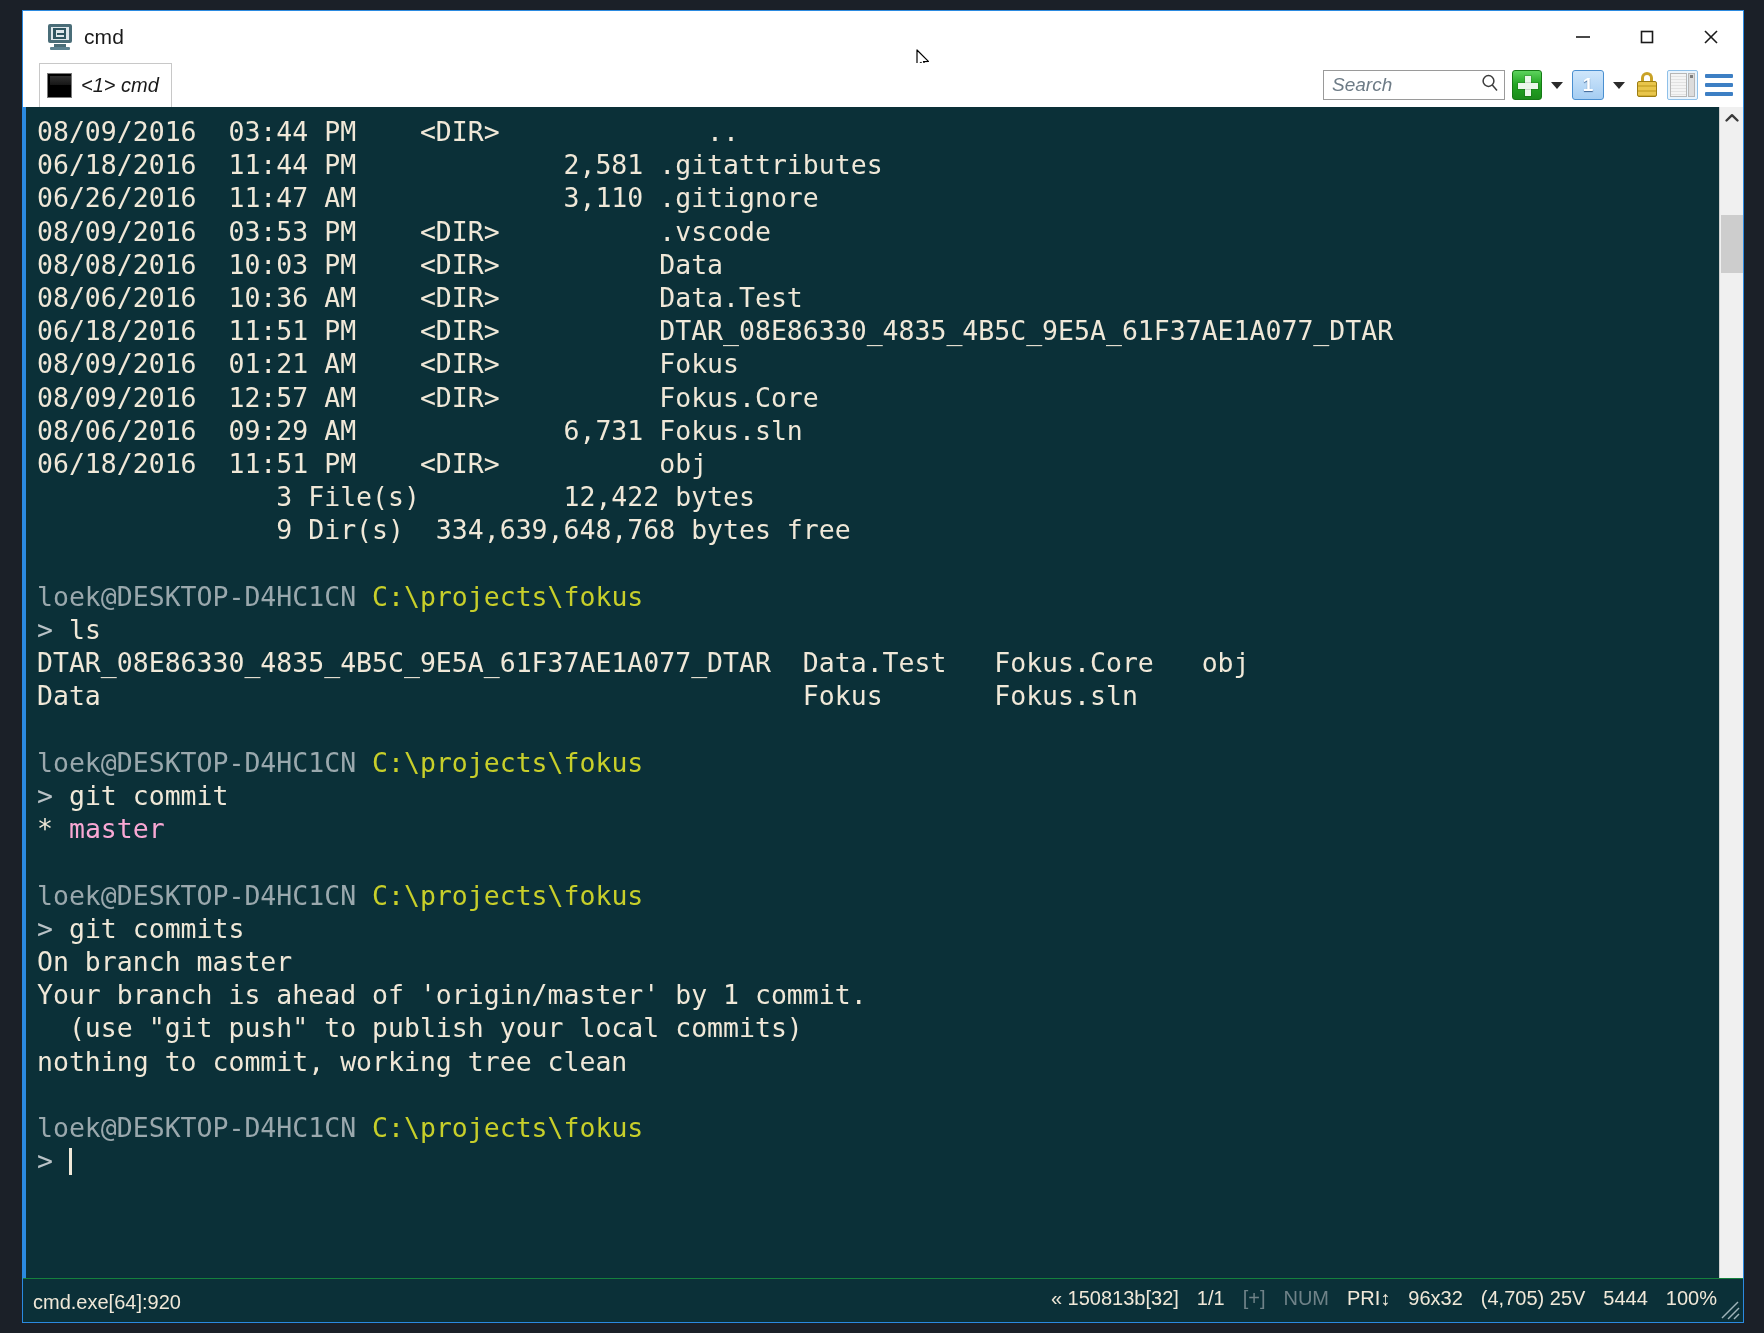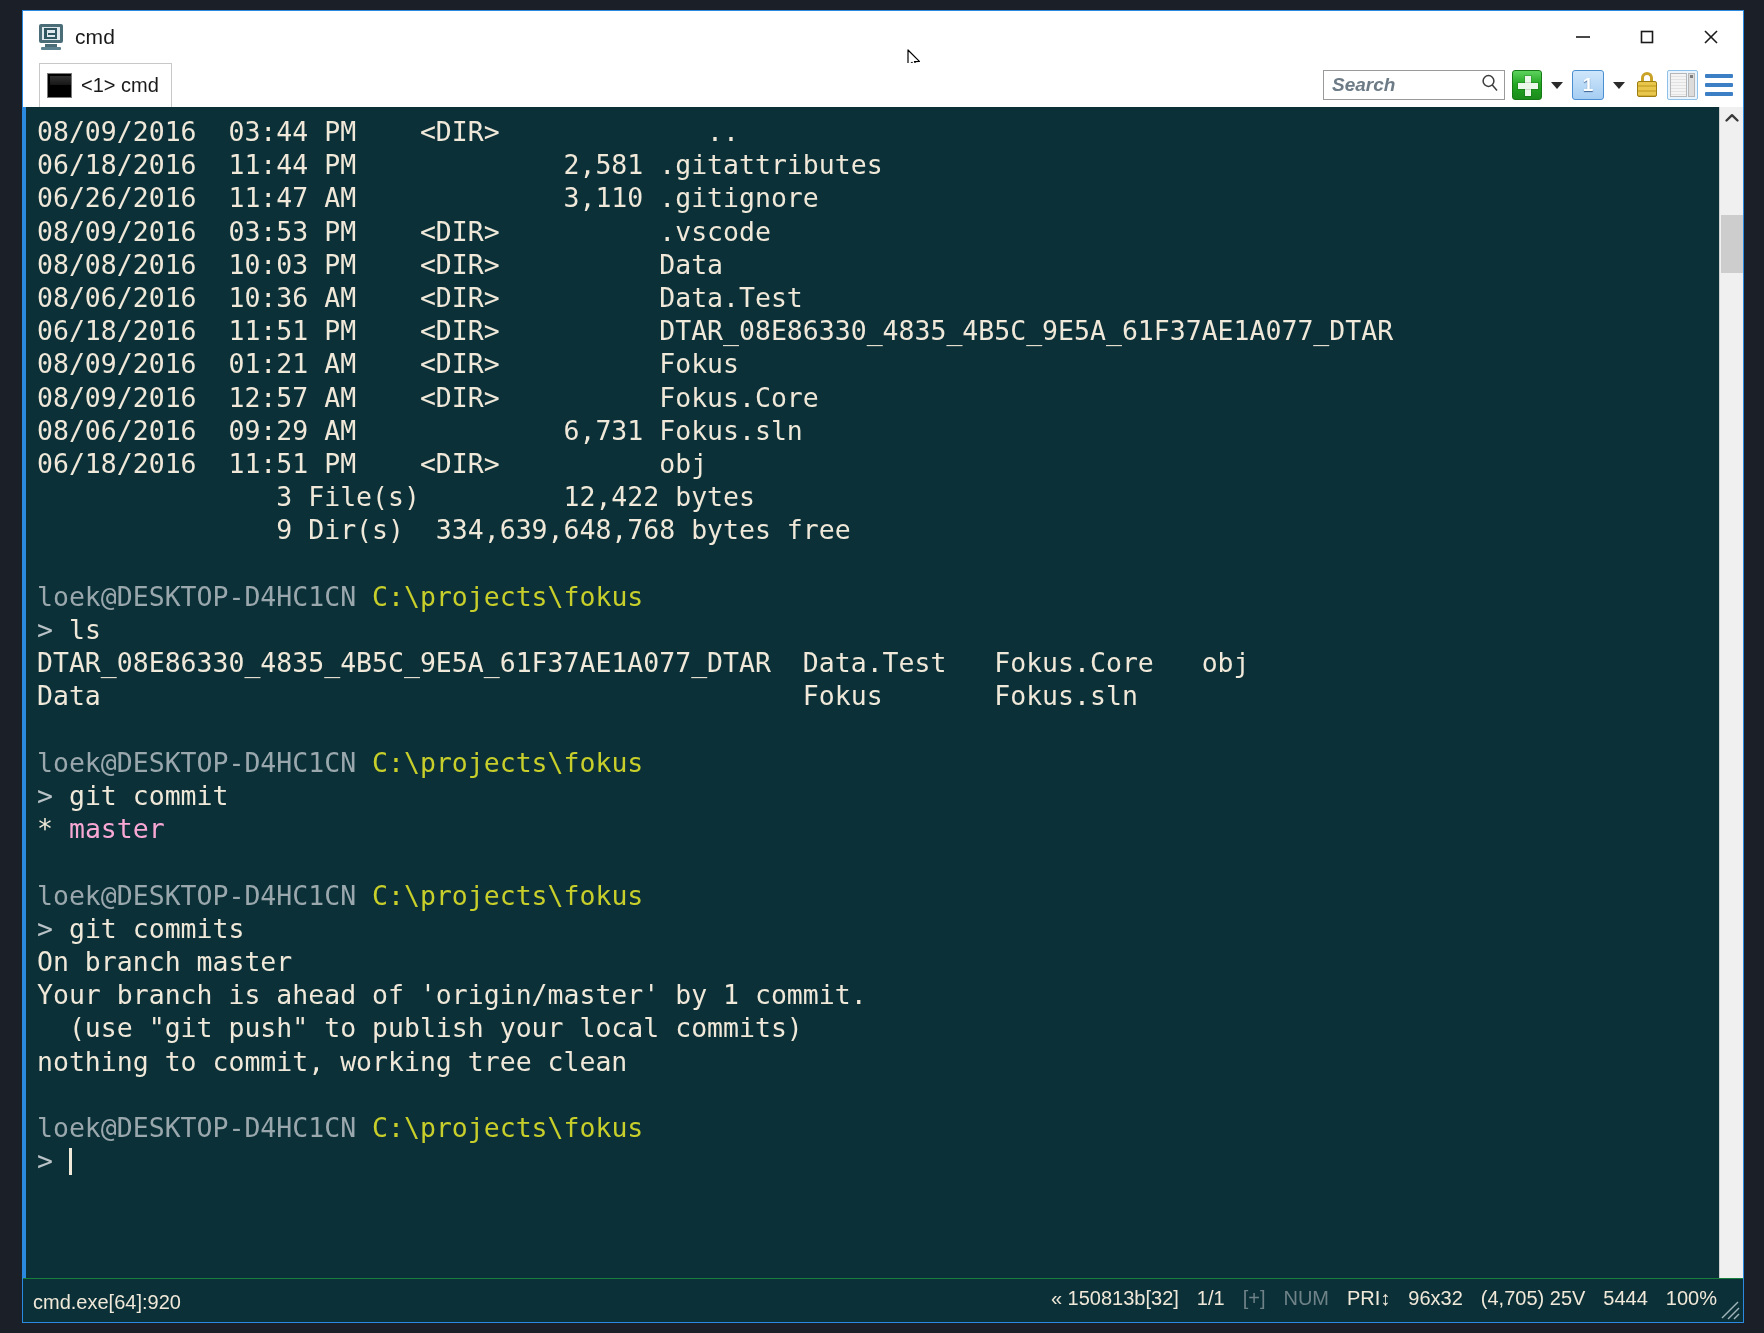--- a/index.html
+++ b/index.html
@@ -25,20 +25,21 @@
     display: flex; flex-direction: column;
   }
 
   
   .titlebar {
     height: 52px;
     background: #ffffff;
     display: flex; 
     position: relative;
     flex: 0 0 auto;
+    margin-left: 9px;
   }
   .title-left { display: flex; align-items: center; padding-left: 14px; gap: 10px; }
   .app-icon {
     width: 28px; height: 28px;
     position: relative;
     flex: 0 0 auto;
   }
   .app-icon .screen {
     position: absolute; left: 2px; top: 1px;
     width: 24px; height: 19px;
@@ -94,20 +95,21 @@
     position: relative;
     flex: 0 0 auto;
     padding-left: 16px;
   }
   .tab {
     height: 45px;
     display: flex; align-items: center; gap: 9px;
     padding: 0 12px 0 7px;
     border: 1px solid #c8c8c8;
     background: #ffffff;
+    font-style: italic;
   }
   .tab-icon {
     width: 25px; height: 25px;
     background: #000000;
     border: 1px solid #7a7a7a;
     position: relative;
     flex: 0 0 auto;
     overflow: hidden;
   }
   .tab-icon:before {
@@ -127,21 +129,20 @@
     width: 182px; height: 30px;
     border: 1px solid #9a9a9a;
     background: #ffffff;
     display: flex; align-items: center;
     padding: 0 4px 0 8px;
     position: relative;
   }
   .search-placeholder {
     font-style: italic; font-size: 19px; color: #6d7b86;
     flex: 1 1 auto;
-    font-weight: bold;
   }
   .search-mag { flex: 0 0 auto; }
 
   .tb-green {
     width: 30px; height: 30px;
     border-radius: 3px;
     background: linear-gradient(180deg,#5dd35d 0%, #23a623 48%, #1b8c1b 100%);
     border: 1px solid #157a15;
     position: relative;
   }

